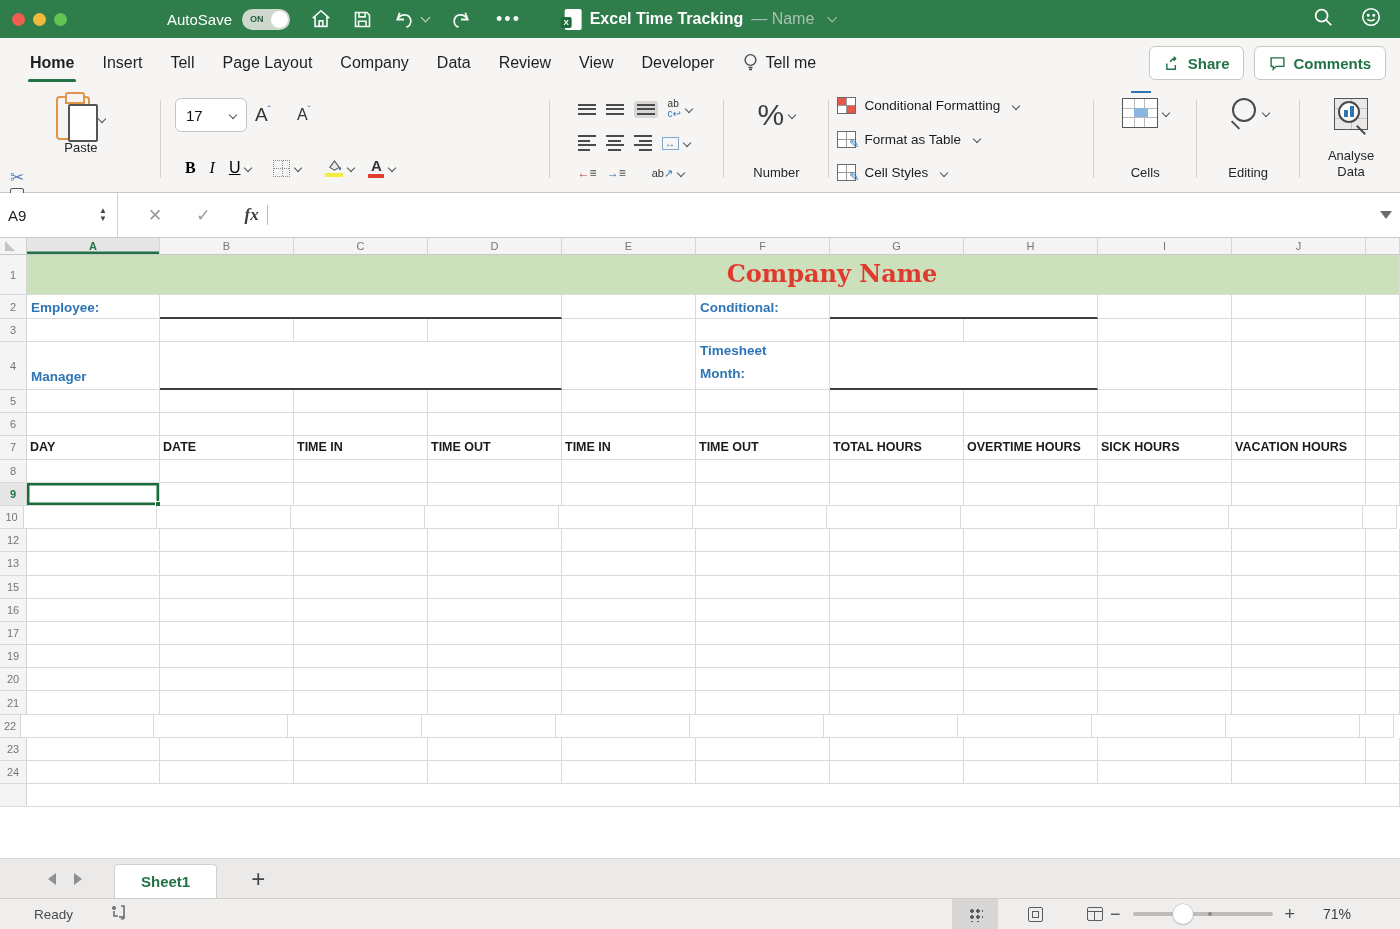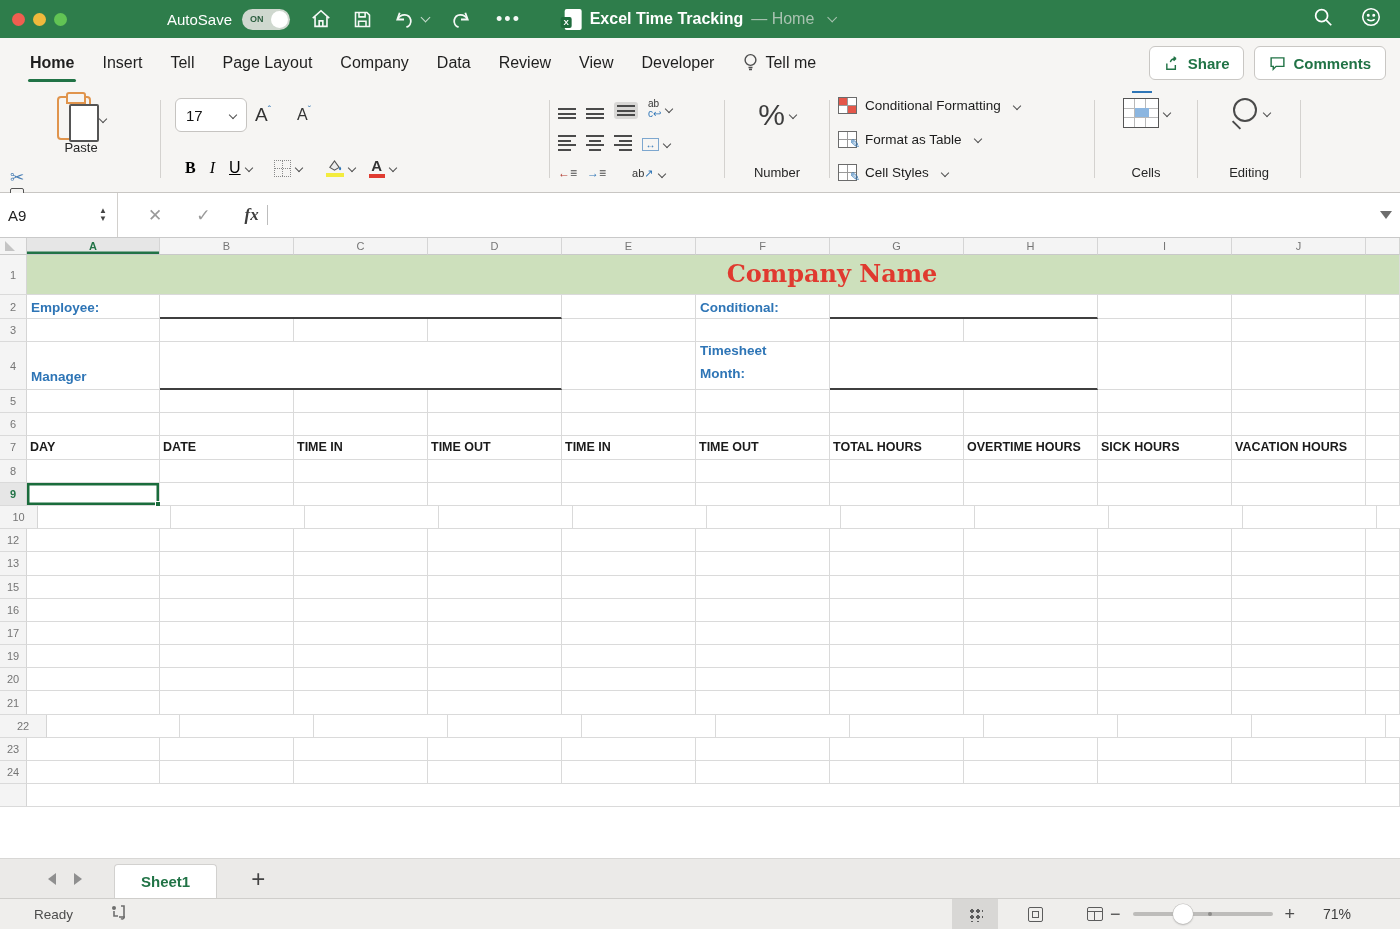--- a/index.html
+++ b/index.html
@@ -55,21 +55,21 @@
   .fmt-i { font-style:italic; font-size:16px; font-family:"Liberation Serif",serif; }
   .fmt-u { text-decoration:underline; font-size:16px; }
   .border-ic { width:17px; height:17px; border:1.5px dotted #8a8a8a; position:relative; }
   .border-ic::before { content:""; position:absolute; left:50%; top:0; bottom:0; border-left:1.5px dotted #8a8a8a; }
   .border-ic::after { content:""; position:absolute; top:50%; left:0; right:0; border-top:1.5px dotted #8a8a8a; }
   .fill-ic { display:flex; flex-direction:column; align-items:center; }
   .fill-bar { width:18px; height:4px; background:#f3ec3e; margin-top:1px; }
   .red-bar { width:16px; height:4px; background:#e03c31; margin-top:1px; }
   .acolor { font-size:15px; font-weight:700; color:#333; line-height:1; }
   .align-grp { width:158px; display:flex; flex-direction:column; justify-content:space-between; padding:3px 0; }
-  .arow { display:flex; align-items:flex-end; gap:10px; }
+  .arow { display:flex; align-items:center; gap:10px;margin-left:20px; }
   .bars { display:flex; flex-direction:column; gap:2.5px; width:18px; }
   .bars i { height:2px; background:#4a4a4a; display:block; }
   .bars.sel-bg { background:#d8d7d5; border-radius:3px; padding:3px; width:24px; }
   .b-l i:nth-child(even){width:70%;} .b-c i:nth-child(even){width:70%;margin:0 auto;} .b-r i:nth-child(even){width:70%;margin-left:auto;}
   .mini-blue { color:#2e75b6; font-size:12px; line-height:1; }
   .merge-ic { width:17px; height:13px; border:1.5px solid #7da7cf; display:flex; align-items:center; justify-content:center; color:#2e75b6; font-size:10px; }
   .num-grp { width:88px; display:flex; flex-direction:column; align-items:center; justify-content:space-between; padding:2px 0; }
   .pct { font-size:30px; color:#3d3d3d; font-weight:400; }
   .styles-grp { width:248px; display:flex; flex-direction:column; justify-content:space-between; padding:1px 0; }
   .style-item { display:flex; align-items:center; gap:8px; font-size:13.5px; color:#1c1c1c; }
@@ -187,21 +187,21 @@
   <span class="tb-ic">
     <svg width="23" height="23" viewBox="0 0 24 24" fill="none" stroke="#fff" stroke-width="1.9" style="transform:scaleX(-1)">
         <path d="M7 5 L4.5 12 L11.5 12" fill="none"></path>
         <path d="M5 11.5 C8 5.5 17 5.5 18.5 12.5 C19.2 16 17 19 14 20"></path>
       </svg>
   </span>
   <span class="tb-ic" style="font-size:18px; letter-spacing:2px; margin-left:24px;">•••</span>
   <div class="t-title">
     <span class="doc-ic"></span>
     <span class="t-name">Excel Time Tracking</span>
-    <span class="t-saved">— Home</span>
+    <span class="t-saved">— Name</span>
     <span class="chev-w" style="border-color:#a9c3b1;"></span>
   </div>
   <div class="t-right">
     <span>
       <svg width="22" height="22" viewBox="0 0 24 24" fill="none" stroke="#fff" stroke-width="1.9">
           <circle cx="10.5" cy="10.5" r="6.5"></circle>
           <path d="M15.5 15.5 L21 21"></path>
         </svg>
     </span>
     <span>
@@ -406,20 +406,29 @@
   </div>
   <div class="rsep"></div>
   <div class="edit-grp">
     <span style="display:flex;align-items:center;">
       <span class="mag"></span>
       <span class="chev"></span>
     </span>
     <span class="glabel">Editing</span>
   </div>
   <div class="rsep"></div>
+  <div class="an-grp">
+    <span class="an-ic">
+        <span class="lens">
+          <i style="height:7px;"></i>
+          <i style="height:11px;"></i>
+        </span>
+      </span>
+    <span class="glabel" style="line-height:1.25; white-space:pre-line; width:60px;">Analyse Data</span>
+  </div>
 </div>
 
 <div class="fbar">
   <div class="namebox">
     <span>A9</span>
     <span class="stepper">
         <span>▲</span>
         <span>▼</span>
       </span>
   </div>
@@ -586,21 +595,21 @@
       <div class="cell" style="width: 134px;"></div>
       <div class="cell" style="width: 134px;"></div>
       <div class="cell" style="width: 134px;"></div>
       <div class="cell" style="width: 134px;"></div>
       <div class="cell" style="width: 134px;"></div>
       <div class="cell" style="width: 134px;"></div>
       <div class="cell" style="width: 134px;"></div>
       <div class="cell" style="width: 34px;"></div>
     </div>
     <div class="srow" style="height: 23.2px;">
-      <div class="rhead" style="width: 38px;">10</div>
+      <div class="rhead" style="width: 24px;">10</div>
       <div class="cell" style="width: 133px;"></div>
       <div class="cell" style="width: 134px;"></div>
       <div class="cell" style="width: 134px;"></div>
       <div class="cell" style="width: 134px;"></div>
       <div class="cell" style="width: 134px;"></div>
       <div class="cell" style="width: 134px;"></div>
       <div class="cell" style="width: 134px;"></div>
       <div class="cell" style="width: 134px;"></div>
       <div class="cell" style="width: 134px;"></div>
       <div class="cell" style="width: 134px;"></div>
@@ -712,21 +721,21 @@
       <div class="cell" style="width: 134px;"></div>
       <div class="cell" style="width: 134px;"></div>
       <div class="cell" style="width: 134px;"></div>
       <div class="cell" style="width: 134px;"></div>
       <div class="cell" style="width: 134px;"></div>
       <div class="cell" style="width: 134px;"></div>
       <div class="cell" style="width: 134px;"></div>
       <div class="cell" style="width: 34px;"></div>
     </div>
     <div class="srow" style="height: 23.2px;">
-      <div class="rhead" style="width: 47px;">22</div>
+      <div class="rhead" style="width: 21px;">22</div>
       <div class="cell" style="width: 133px;"></div>
       <div class="cell" style="width: 134px;"></div>
       <div class="cell" style="width: 134px;"></div>
       <div class="cell" style="width: 134px;"></div>
       <div class="cell" style="width: 134px;"></div>
       <div class="cell" style="width: 134px;"></div>
       <div class="cell" style="width: 134px;"></div>
       <div class="cell" style="width: 134px;"></div>
       <div class="cell" style="width: 134px;"></div>
       <div class="cell" style="width: 134px;"></div>

